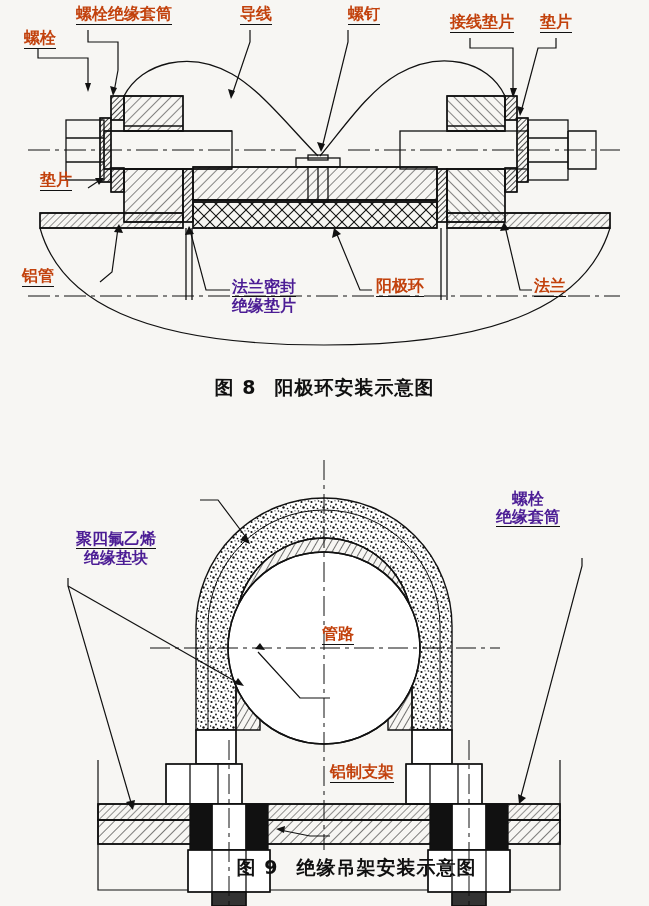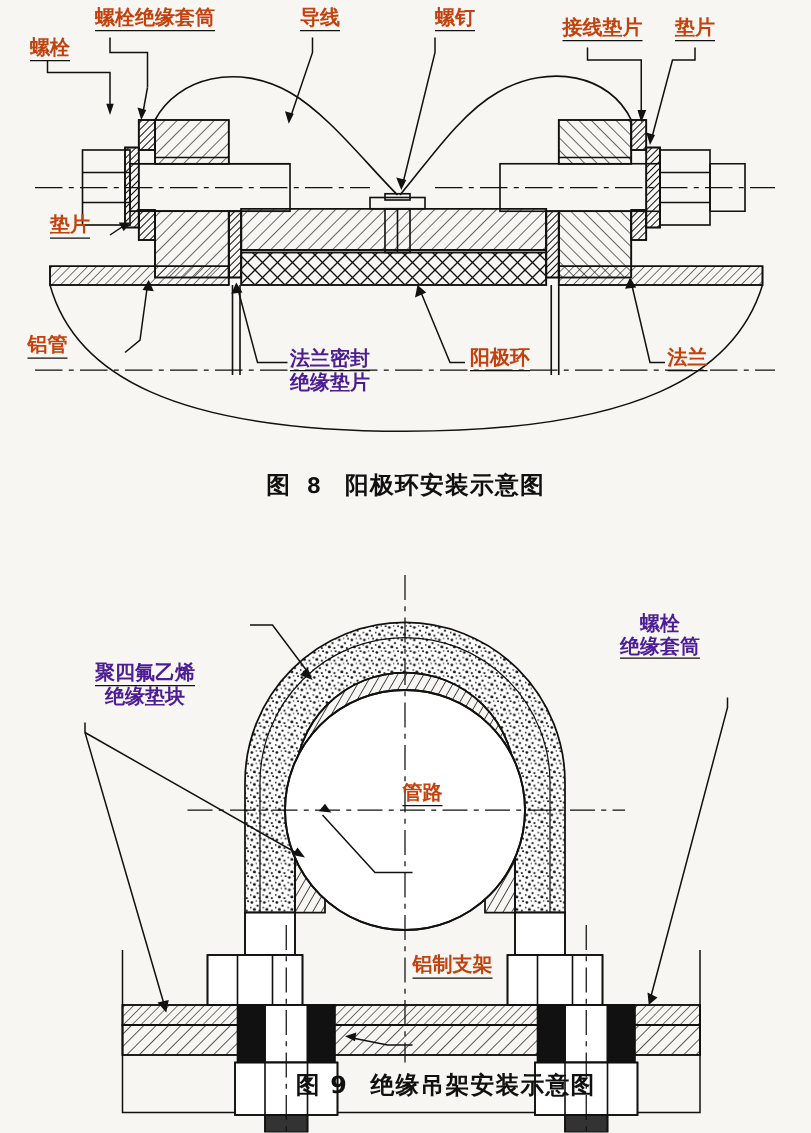--- a/index.html
+++ b/index.html
@@ -218,21 +218,21 @@
 
     <span class="lbl2" style="left:232px;top:278px;">
       <span class="l1">法兰密封</span>
       <span class="l2b">绝缘垫片</span>
     </span>
 
     <span class="lbl u" style="left:376px;top:278px;">阳极环</span>
 
     <span class="lbl u" style="left:534px;top:278px;">法兰</span>
 
-    <div class="caption" style="top:375px;font-family:Liberation Mono, monospace;">
+    <div class="caption" style="top:375px;">
       <span class="cap-num">图 8</span><span>阳极环安装示意图</span>
     </div>
   </div>
 
   <div class="fig" id="fig9">
 
     <svg width="649" height="476" viewBox="0 0 649 476">
       <defs>
         <pattern id="hatch9R" width="7" height="7" patternUnits="userSpaceOnUse" patternTransform="rotate(45)">
           <line x1="0" y1="0" x2="0" y2="7" stroke="#111" stroke-width="1.1"></line>
@@ -356,21 +356,21 @@
         <path d="M330,268 L300,268 L258,222" stroke-width="1.2"></path>
         <polygon points="255,219 265,220 260,213" fill="#111" stroke="none"></polygon>
 
         <path d="M330,406 L310,406 L280,400" stroke-width="1.2"></path>
         <polygon points="276,399 285,396 284,403" fill="#111" stroke="none"></polygon>
 
       </g>
     </svg>
 
 
-    <span class="lbl2" style="left:76px;top:100px;font-family:Liberation Serif, serif;">
+    <span class="lbl2" style="left:76px;top:100px;">
       <span class="l1">聚四氟乙烯</span>
       <span class="l2b">绝缘垫块</span>
     </span>
 
     <span class="lbl2" style="left:496px;top:60px;">
       <span class="l2b">螺栓</span>
       <span class="l2">绝缘套筒</span>
     </span>
 
     <span class="lbl u" style="left:322px;top:196px;">管路</span>

